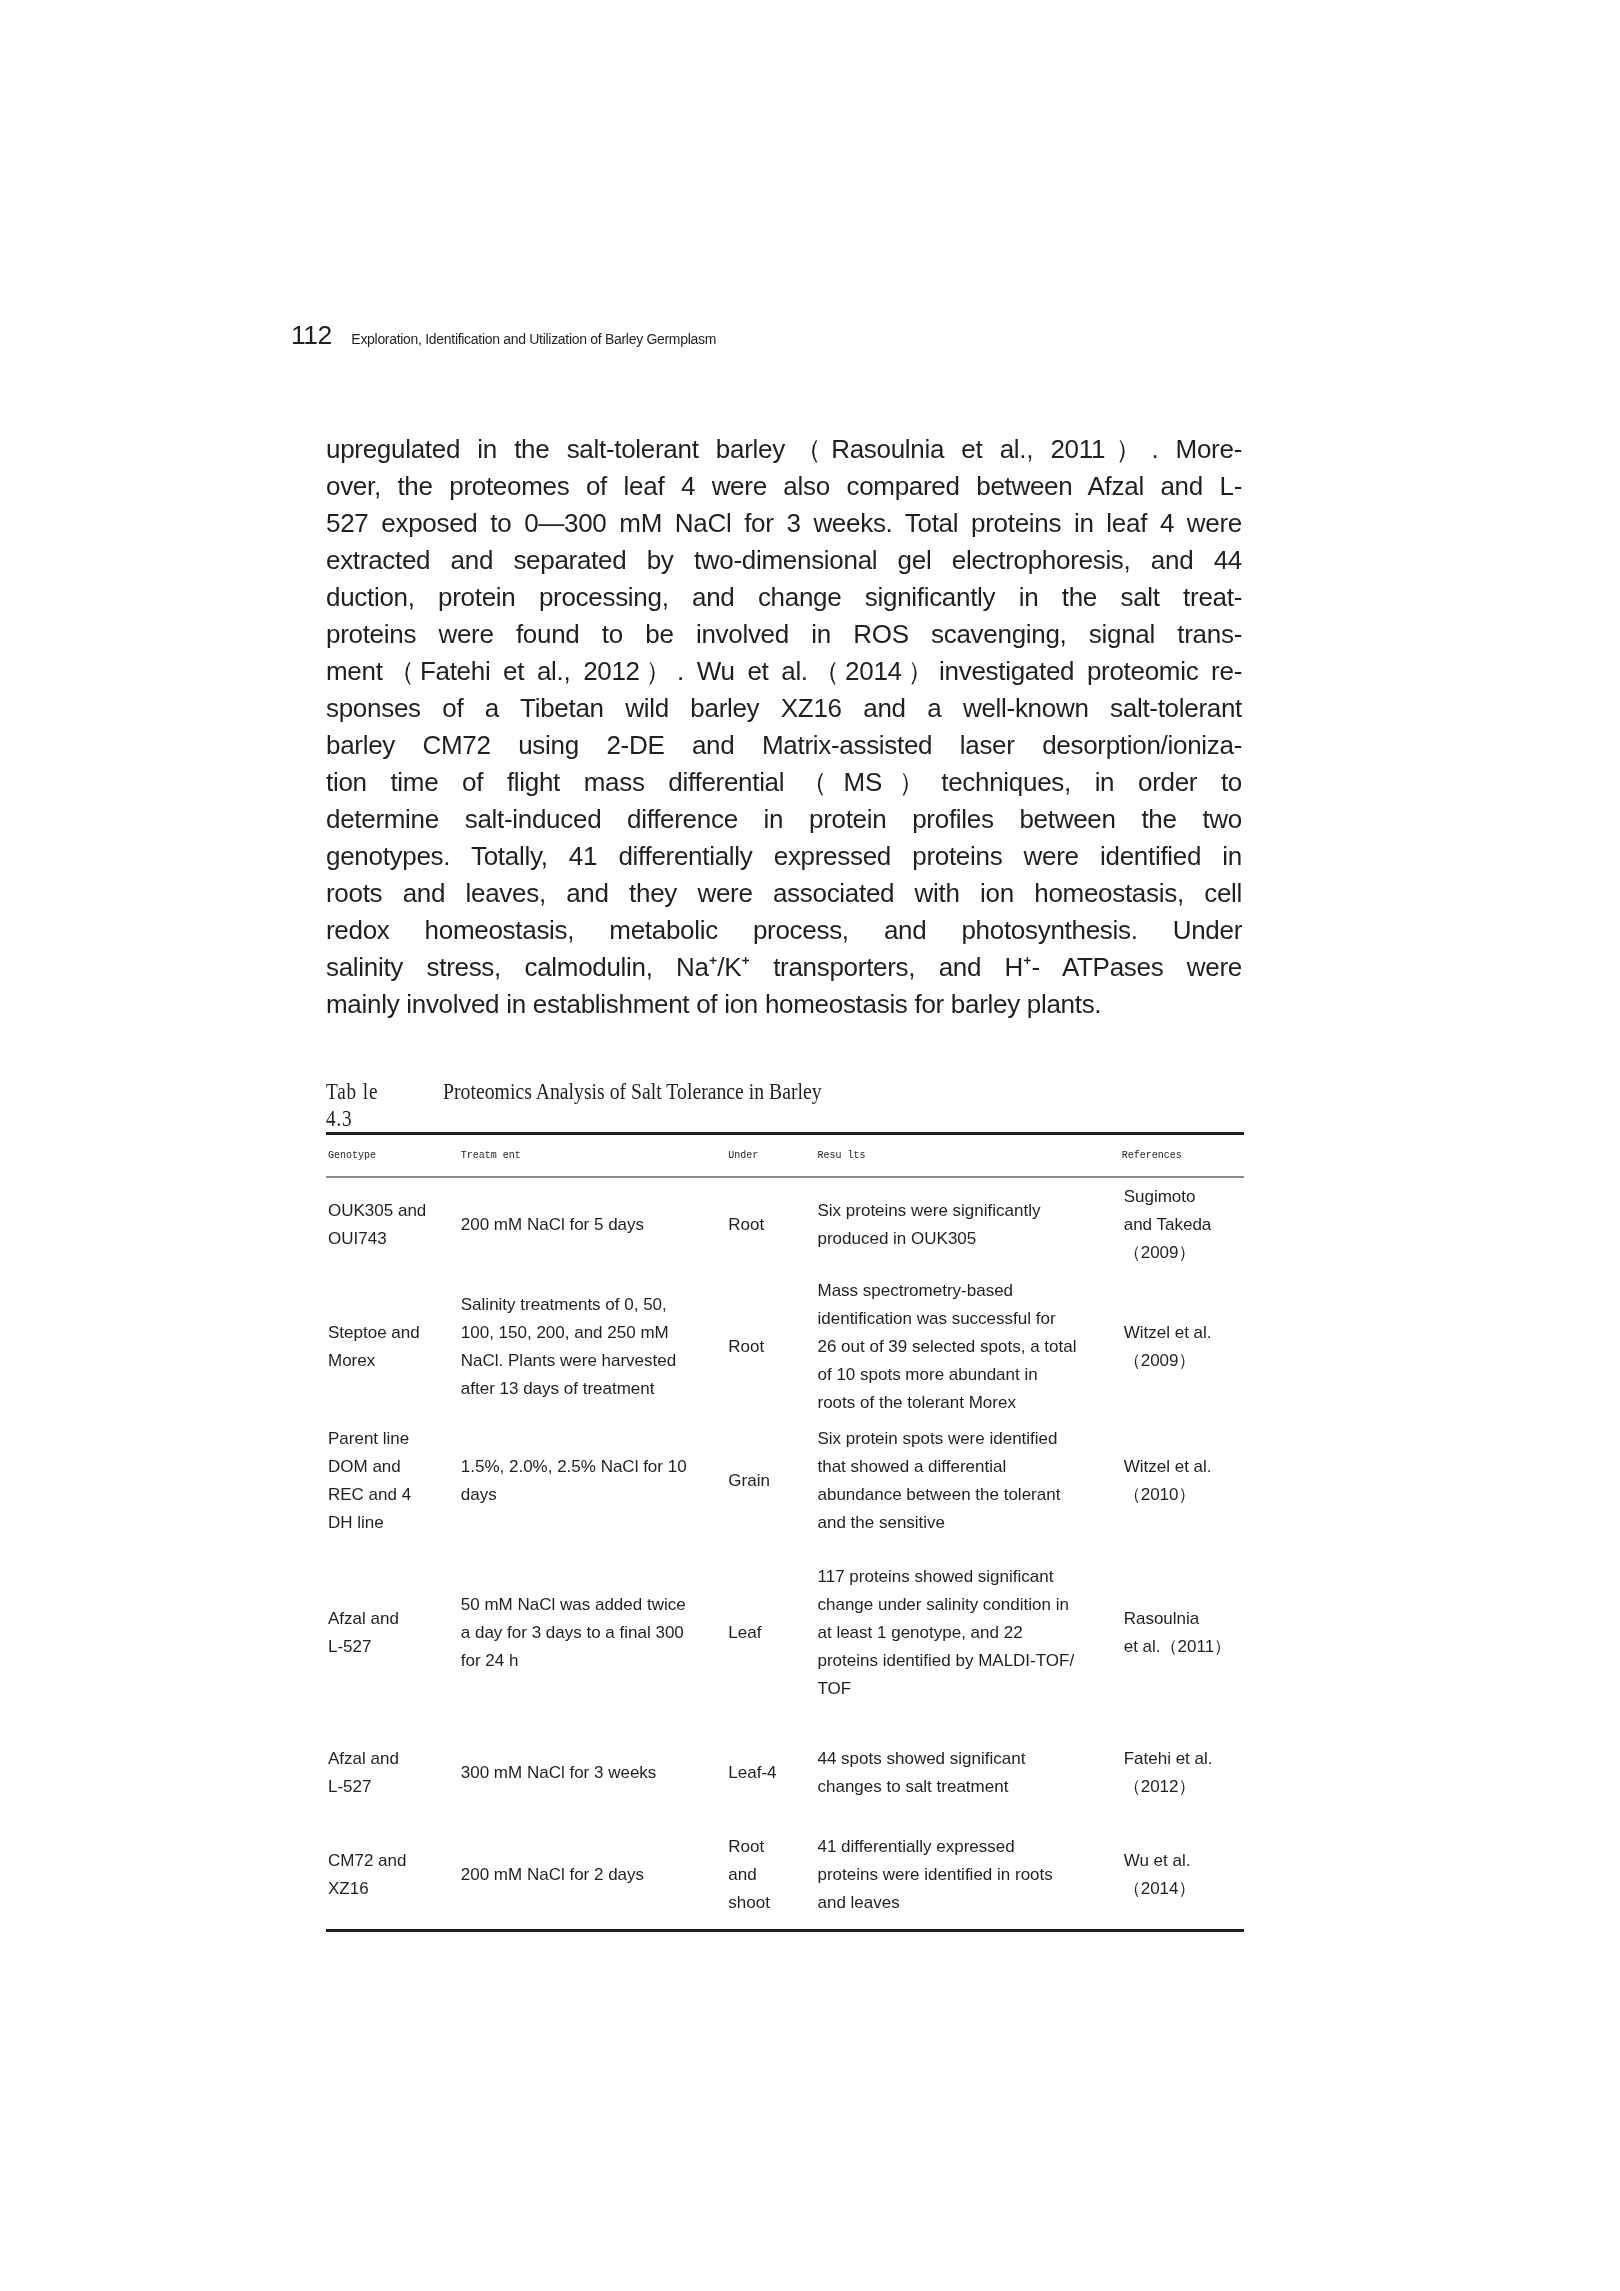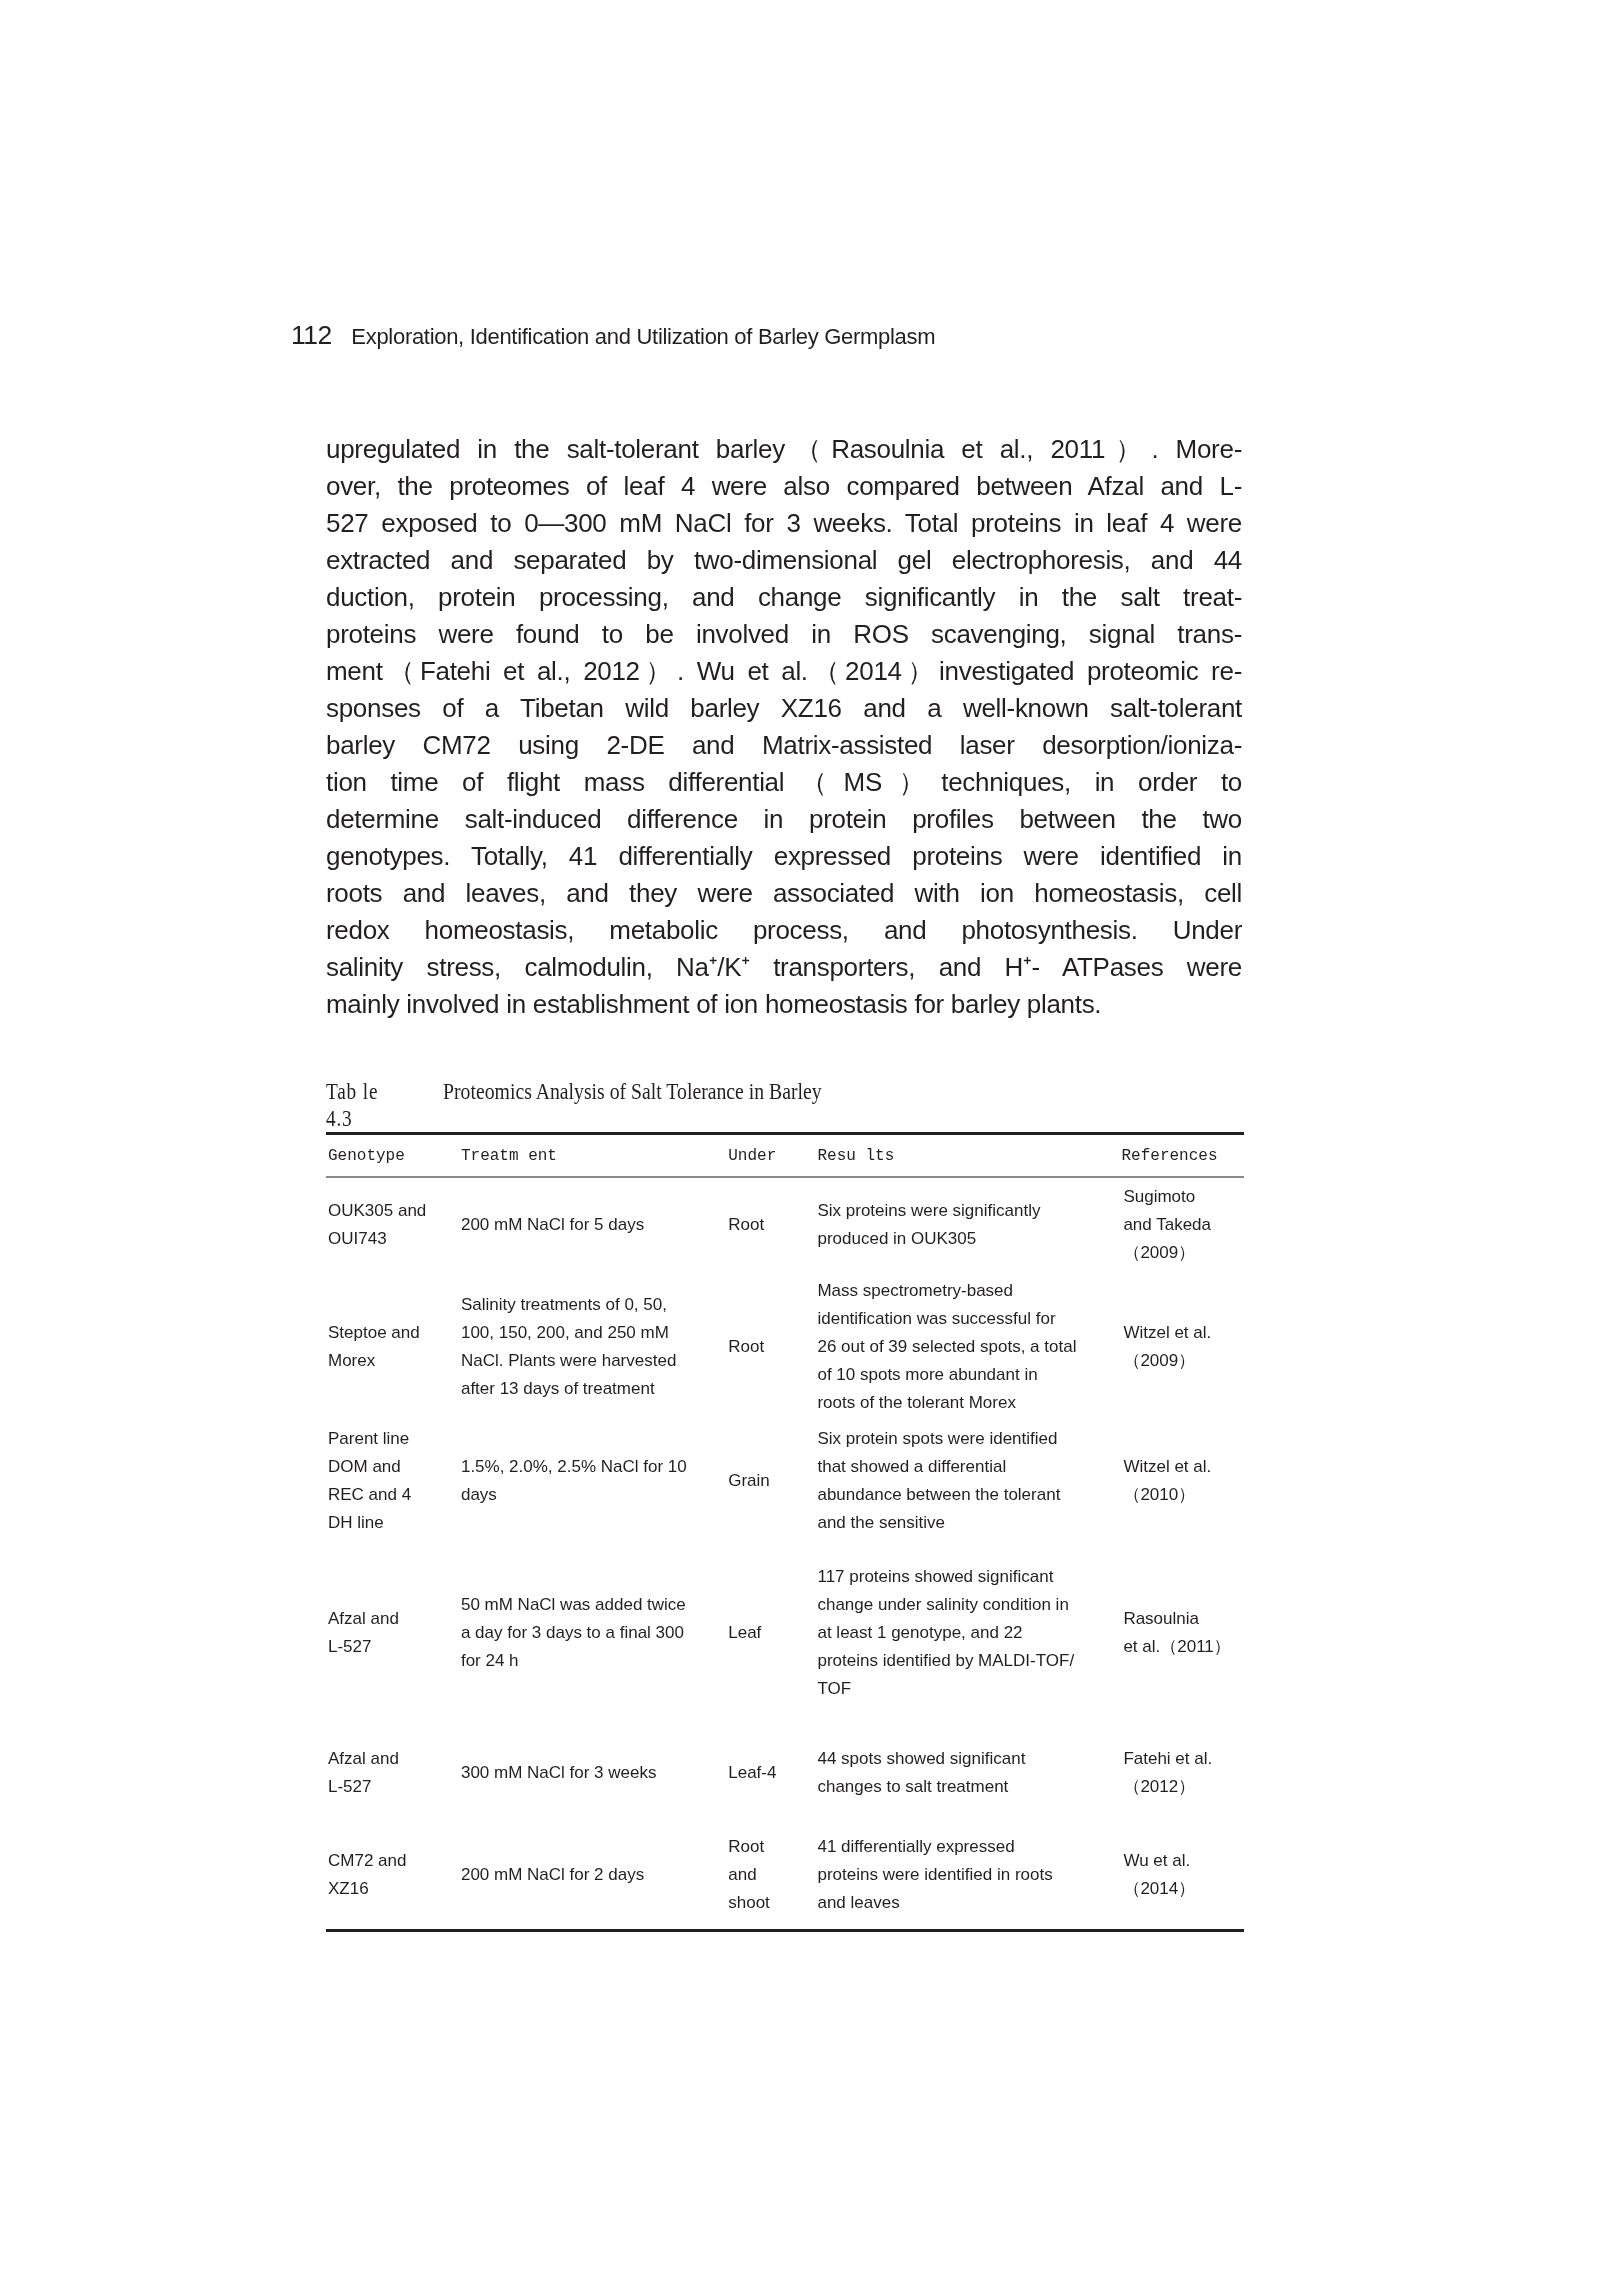--- a/index.html
+++ b/index.html
@@ -1,35 +1,35 @@
 <!DOCTYPE html>
 <html><head>
 <meta charset="utf-8">
 <style>
   html, body { margin: 0; padding: 0; background: #ffffff; }
   body { width: 1620px; height: 2292px; position: relative; overflow: hidden;
          font-family: "Liberation Sans", sans-serif; color: #231f20; }
   .running-head { position: absolute; left: 291px; top: 320px; height: 33px;
                   display: flex; align-items: baseline; text-align: right; }
   .page-num { font-size: 26.5px; letter-spacing: -0.5px; margin-right: 19.6px; }
-  .book-title { font-size: 22px; letter-spacing: -0.3px; }
+  .book-title { font-size: 14px; letter-spacing: -0.3px; }
   .body-text { position: absolute; left: 326px; top: 431px; width: 916px;
                font-size: 26px; line-height: 37px; text-align: justify;
                letter-spacing: -0.3px; }
   .body-text .line { display: block; text-align: justify; text-align-last: justify; white-space: nowrap; }
   .caption { position: absolute; left: 326px; top: 1078px; display: flex; align-items: flex-start;
              font-family: Liberation Serif, serif; }
   .caption-label { font-size: 23.5px; letter-spacing: 1px; margin-right: 27.4px; transform: scaleX(0.82); transform-origin: left; display:inline-block; width: 90px; }
   .caption-title { font-size: 23.5px; transform: scaleX(0.84); transform-origin: left; display:inline-block; white-space: nowrap; }
   table.prot { position: absolute; left: 326px; top: 1132px; width: 918px; border-collapse: collapse;
                font-size: 17px; line-height: 28px; }
   table.prot thead tr { border-top: 3.9px solid #231f20; border-bottom: 2px solid #8a8a8a; }
   table.prot tbody tr:last-child { border-bottom: 3.9px solid #231f20; }
   table.prot th { font-weight: normal; text-align: left; height: 41px; padding: 0 0 0 2px;
-                  font-family: "Liberation Mono", monospace; font-size: 16px; letter-spacing: 0px; vertical-align: middle; }
+                  font-family: "Liberation Mono", monospace; font-size: 10px; letter-spacing: 0px; vertical-align: middle; }
   table.prot td { vertical-align: middle; padding: 0 0 0 2px; }
   table.prot td.ref { padding-left: 3.9px; }
   .c1 { width: 132px; } .c2 { width: 269px; } .c3 { width: 88px; } .c4 { width: 306px; } .c5 { width: 123px; }
   .r1 td { height: 94px; padding-top: 3.9px; }
   .r2 td { height: 149px; }
   .r3 td { height: 120px; }
   .r4 td { height: 184px; }
   .r5 td { height: 96px; }
   .r6 td { height: 108px; }
   .cell-text { white-space: pre-line; }

